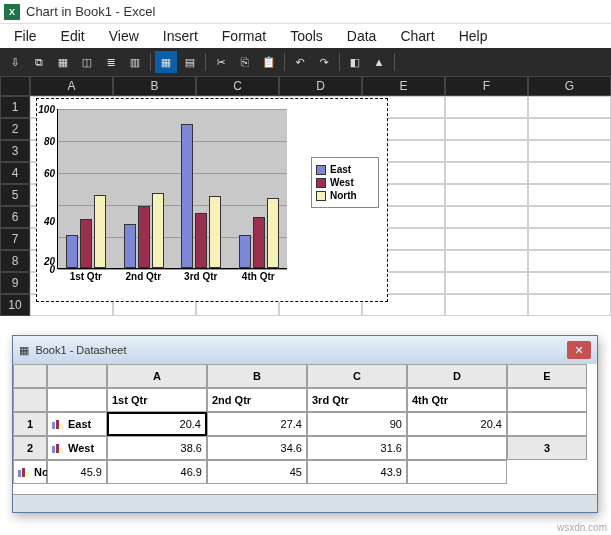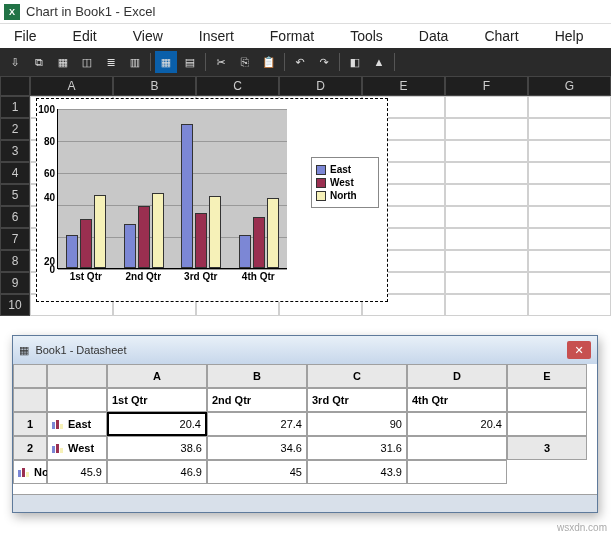--- a/index.html
+++ b/index.html
@@ -1,38 +1,38 @@
 <!DOCTYPE html>
 <html><head>
 <meta charset="utf-8">
 <style>
 *{box-sizing:border-box;margin:0;padding:0;font-family:Tahoma,Arial,sans-serif;font-size:11px;}
 body{background:#fff;width:611px;height:535px;overflow:hidden;position:relative;}
 .titlebar{background:#fff;height:24px;display:flex;align-items:center;padding:0 4px;gap:6px;border-bottom:1px solid #ddd;}
 .titlebar .excel-icon{width:16px;height:16px;background:#217346;display:flex;align-items:center;justify-content:center;color:#fff;font-size:9px;font-weight:bold;}
 .titlebar-title{font-size:13px;color:#333;}
-.menubar{background:#fff;height:24px;display:flex;align-items:center;gap:16px;padding:0 4px;}
+.menubar{background:#fff;height:24px;display:flex;align-items:center;gap:4px;padding:0 4px;}
 .menubar-item{padding:4px 10px;font-size:14px;color:#222;cursor:default;}
 .toolbar{background:#2a2a2a;height:28px;display:flex;align-items:center;gap:2px;padding:0 4px;}
 .tb-btn{width:22px;height:22px;display:flex;align-items:center;justify-content:center;color:#ddd;}
 .tb-sep{width:1px;height:18px;background:#555;margin:0 2px;}
 .tb-btn.active{background:#0a5faa;}
 .sheet-area{position:relative;background:#fff;}
 .sheet-grid{position:absolute;left:0;top:0;width:611px;}
 .col-headers{display:flex;height:20px;}
 .col-header,.row-header,.corner-cell{background:#1f1f1f;color:#ccc;border:1px solid #444;display:flex;align-items:center;justify-content:center;font-size:12px;}
 .corner-cell{width:30px;height:20px;}
 .col-header{width:83px;height:20px;}
 .sheet-row{display:flex;height:22px;}
 .row-header{width:30px;height:22px;}
 .cell{width:83px;height:22px;border:1px solid #d0d0d0;background:#fff;}
 .chart-container{position:absolute;left:36px;top:22px;width:352px;height:204px;background:#fff;border:1px dashed #000;}
 .chart-plot{position:absolute;left:20px;top:10px;width:230px;height:160px;background:#c8c8c8;border-left:1px solid #000;border-bottom:1px solid #000;}
 .y-labels{position:absolute;left:2px;top:10px;width:16px;height:160px;}
-.y-lbl{position:absolute;right:0;font-size:10px;font-weight:bold;transform:translateY(-50%);}
+.y-lbl{position:absolute;right:0;font-size:10px;font-weight:bold;transform:translateY(-50%);font-style:italic;}
 .grid-line{position:absolute;left:0;width:100%;border-top:1px solid #999;}
 .bars-area{position:absolute;left:0;bottom:0;width:100%;height:100%;}
 .bar-group{position:absolute;bottom:0;width:50px;}
 .bar{position:absolute;bottom:0;width:12px;border:1px solid #333;}
 .x-labels{position:absolute;left:20px;top:172px;width:230px;height:14px;display:flex;}
 .x-lbl{flex:1;text-align:center;font-size:10px;font-weight:bold;}
 .legend{position:absolute;right:8px;top:58px;width:68px;background:#fff;border:1px solid #888;padding:4px;}
 .legend-item{display:flex;align-items:center;gap:4px;margin:2px 0;}
 .legend-sw{width:10px;height:10px;border:1px solid #333;}
 .legend-lbl{font-size:10px;font-weight:bold;}
@@ -202,21 +202,21 @@
           <div class="cell"></div>
           <div class="cell"></div>
         </div>
       </div>
   </div>
 
   <div class="chart-container">
     <div class="y-labels" id="y-labels">
         <div class="y-lbl" style="top: 160px;">0</div>
         <div class="y-lbl" style="top: 128px; margin-top: 24px;">20</div>
-        <div class="y-lbl" style="top: 88px;">40</div>
+        <div class="y-lbl" style="top: 112px;">40</div>
         <div class="y-lbl" style="top: 64px;">60</div>
         <div class="y-lbl" style="top: 32px;">80</div>
         <div class="y-lbl" style="top: 0px;">100</div>
       </div>
     <div class="chart-plot">
       <div id="gridlines">
           <div class="grid-line" style="top: 160px;"></div>
           <div class="grid-line" style="top: 128px;"></div>
           <div class="grid-line" style="top: 96px;"></div>
           <div class="grid-line" style="top: 64px;"></div>

